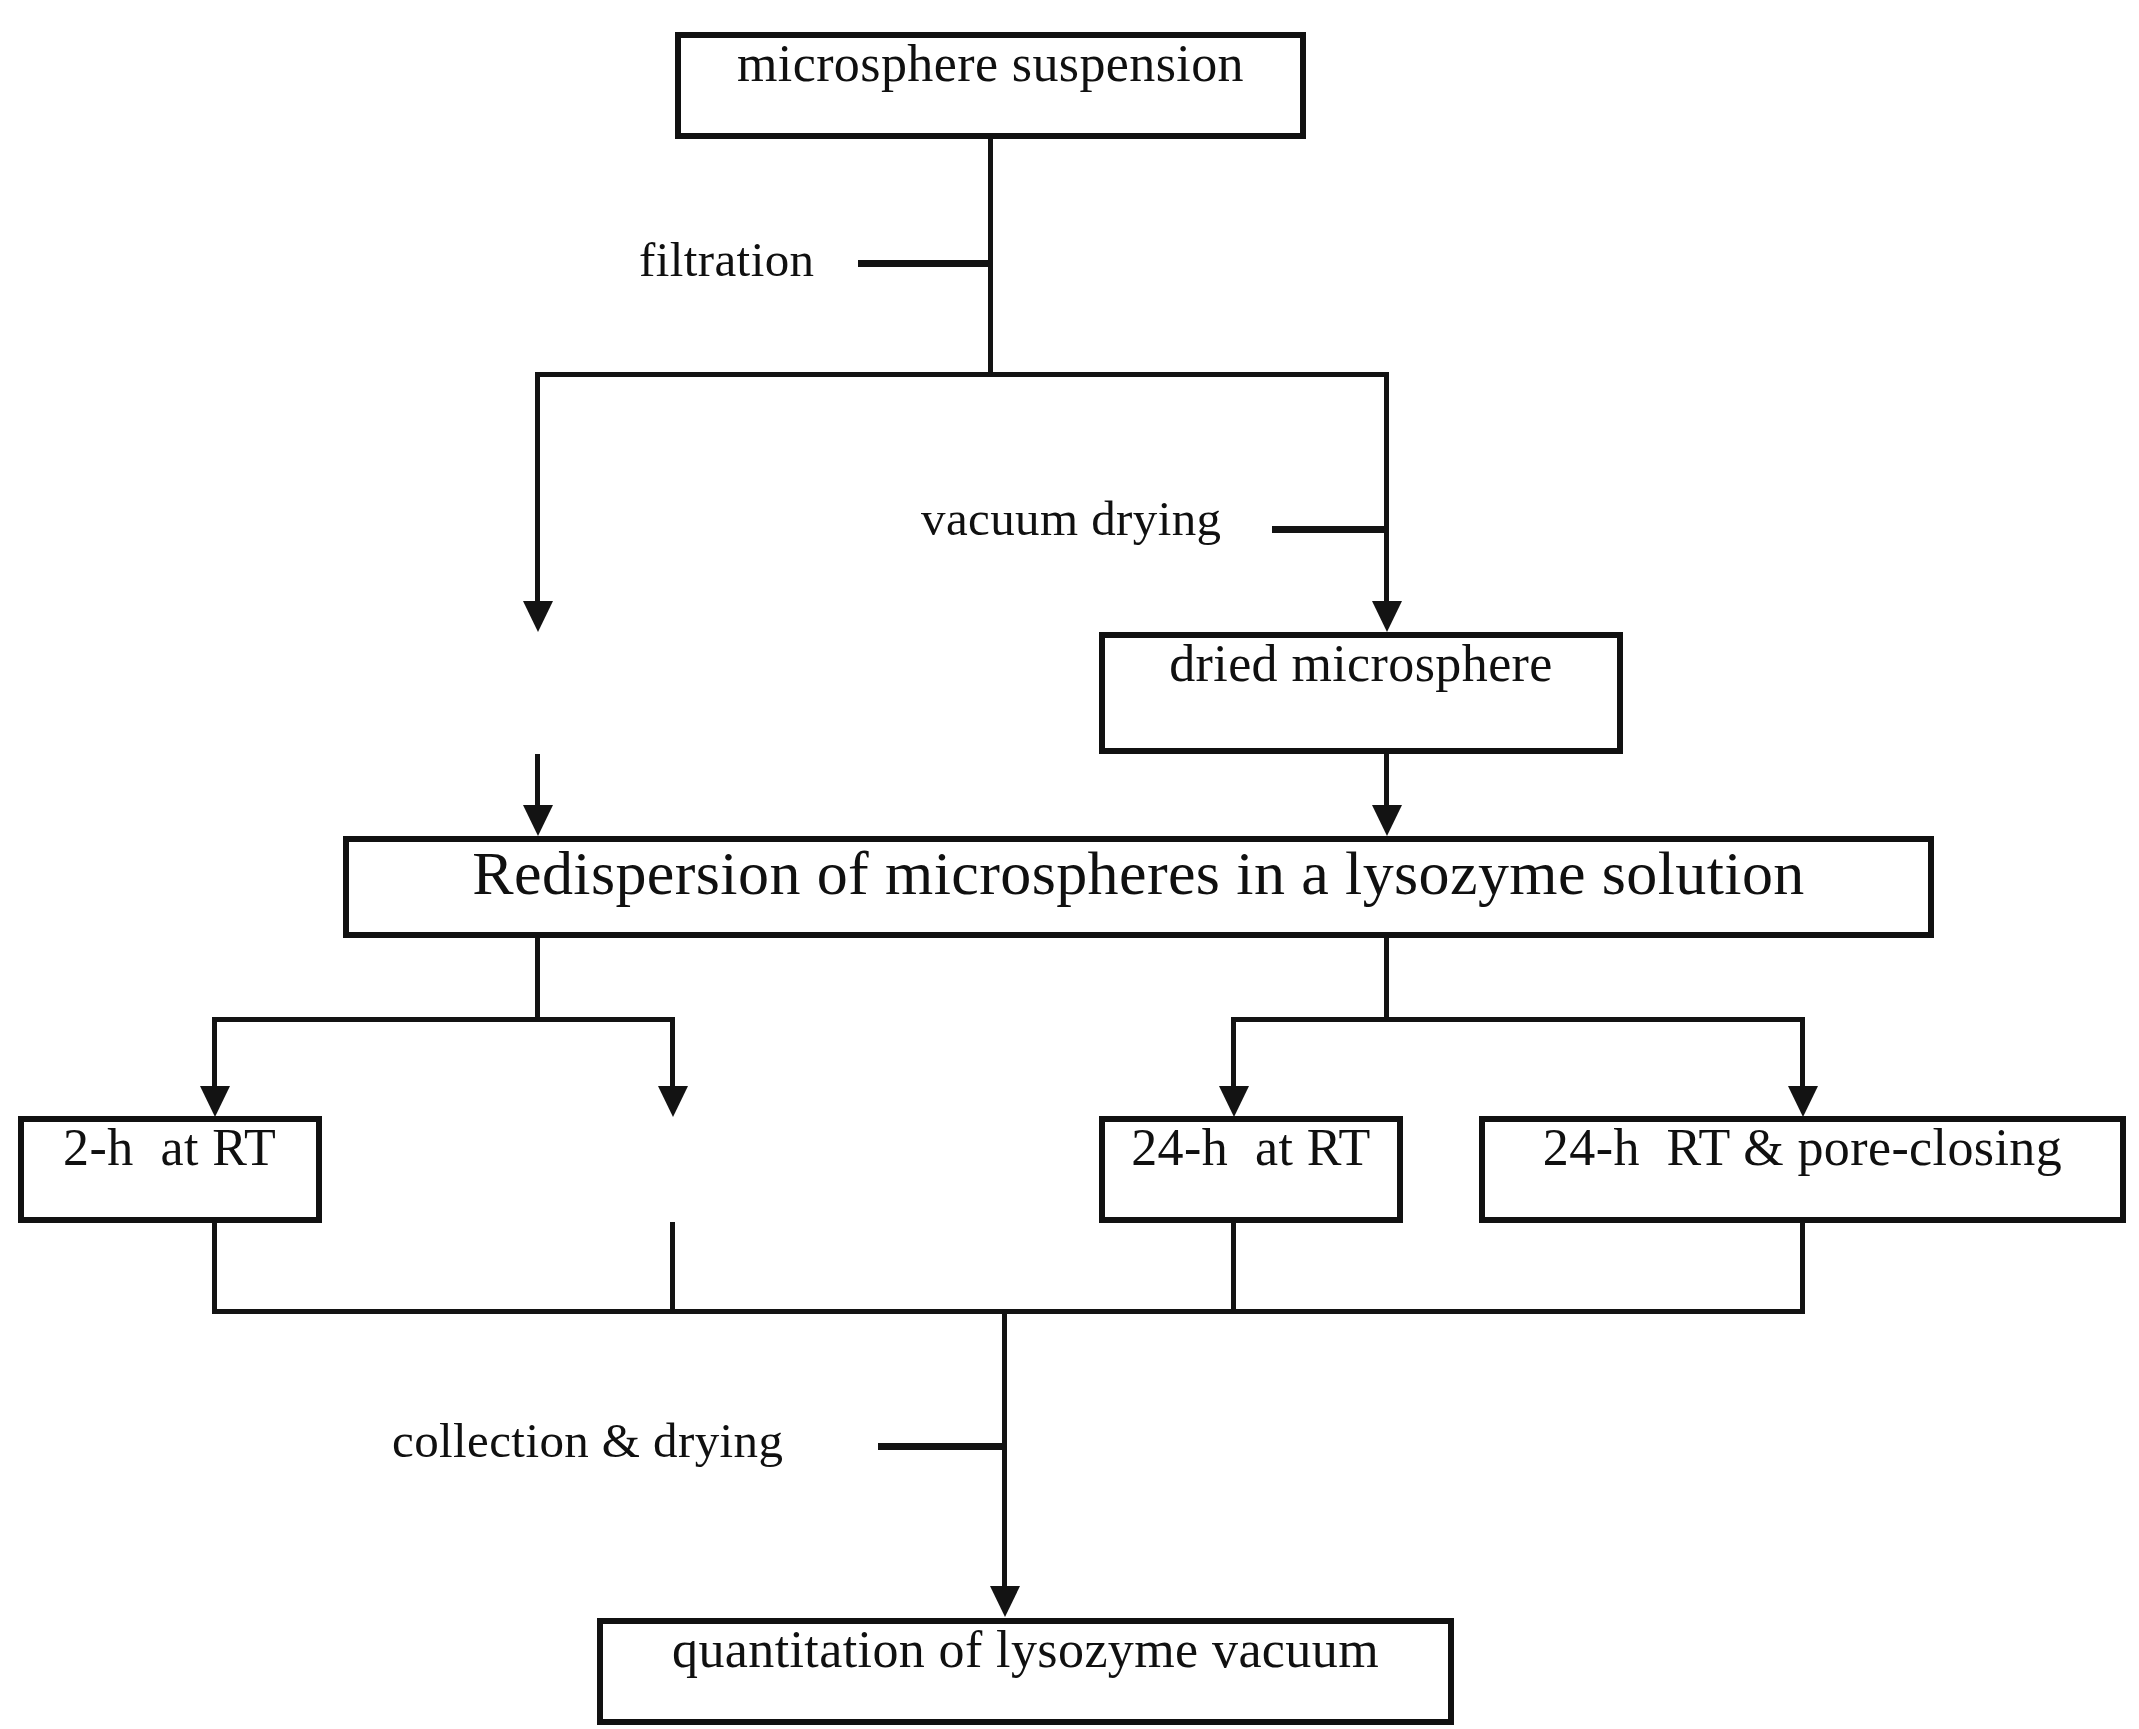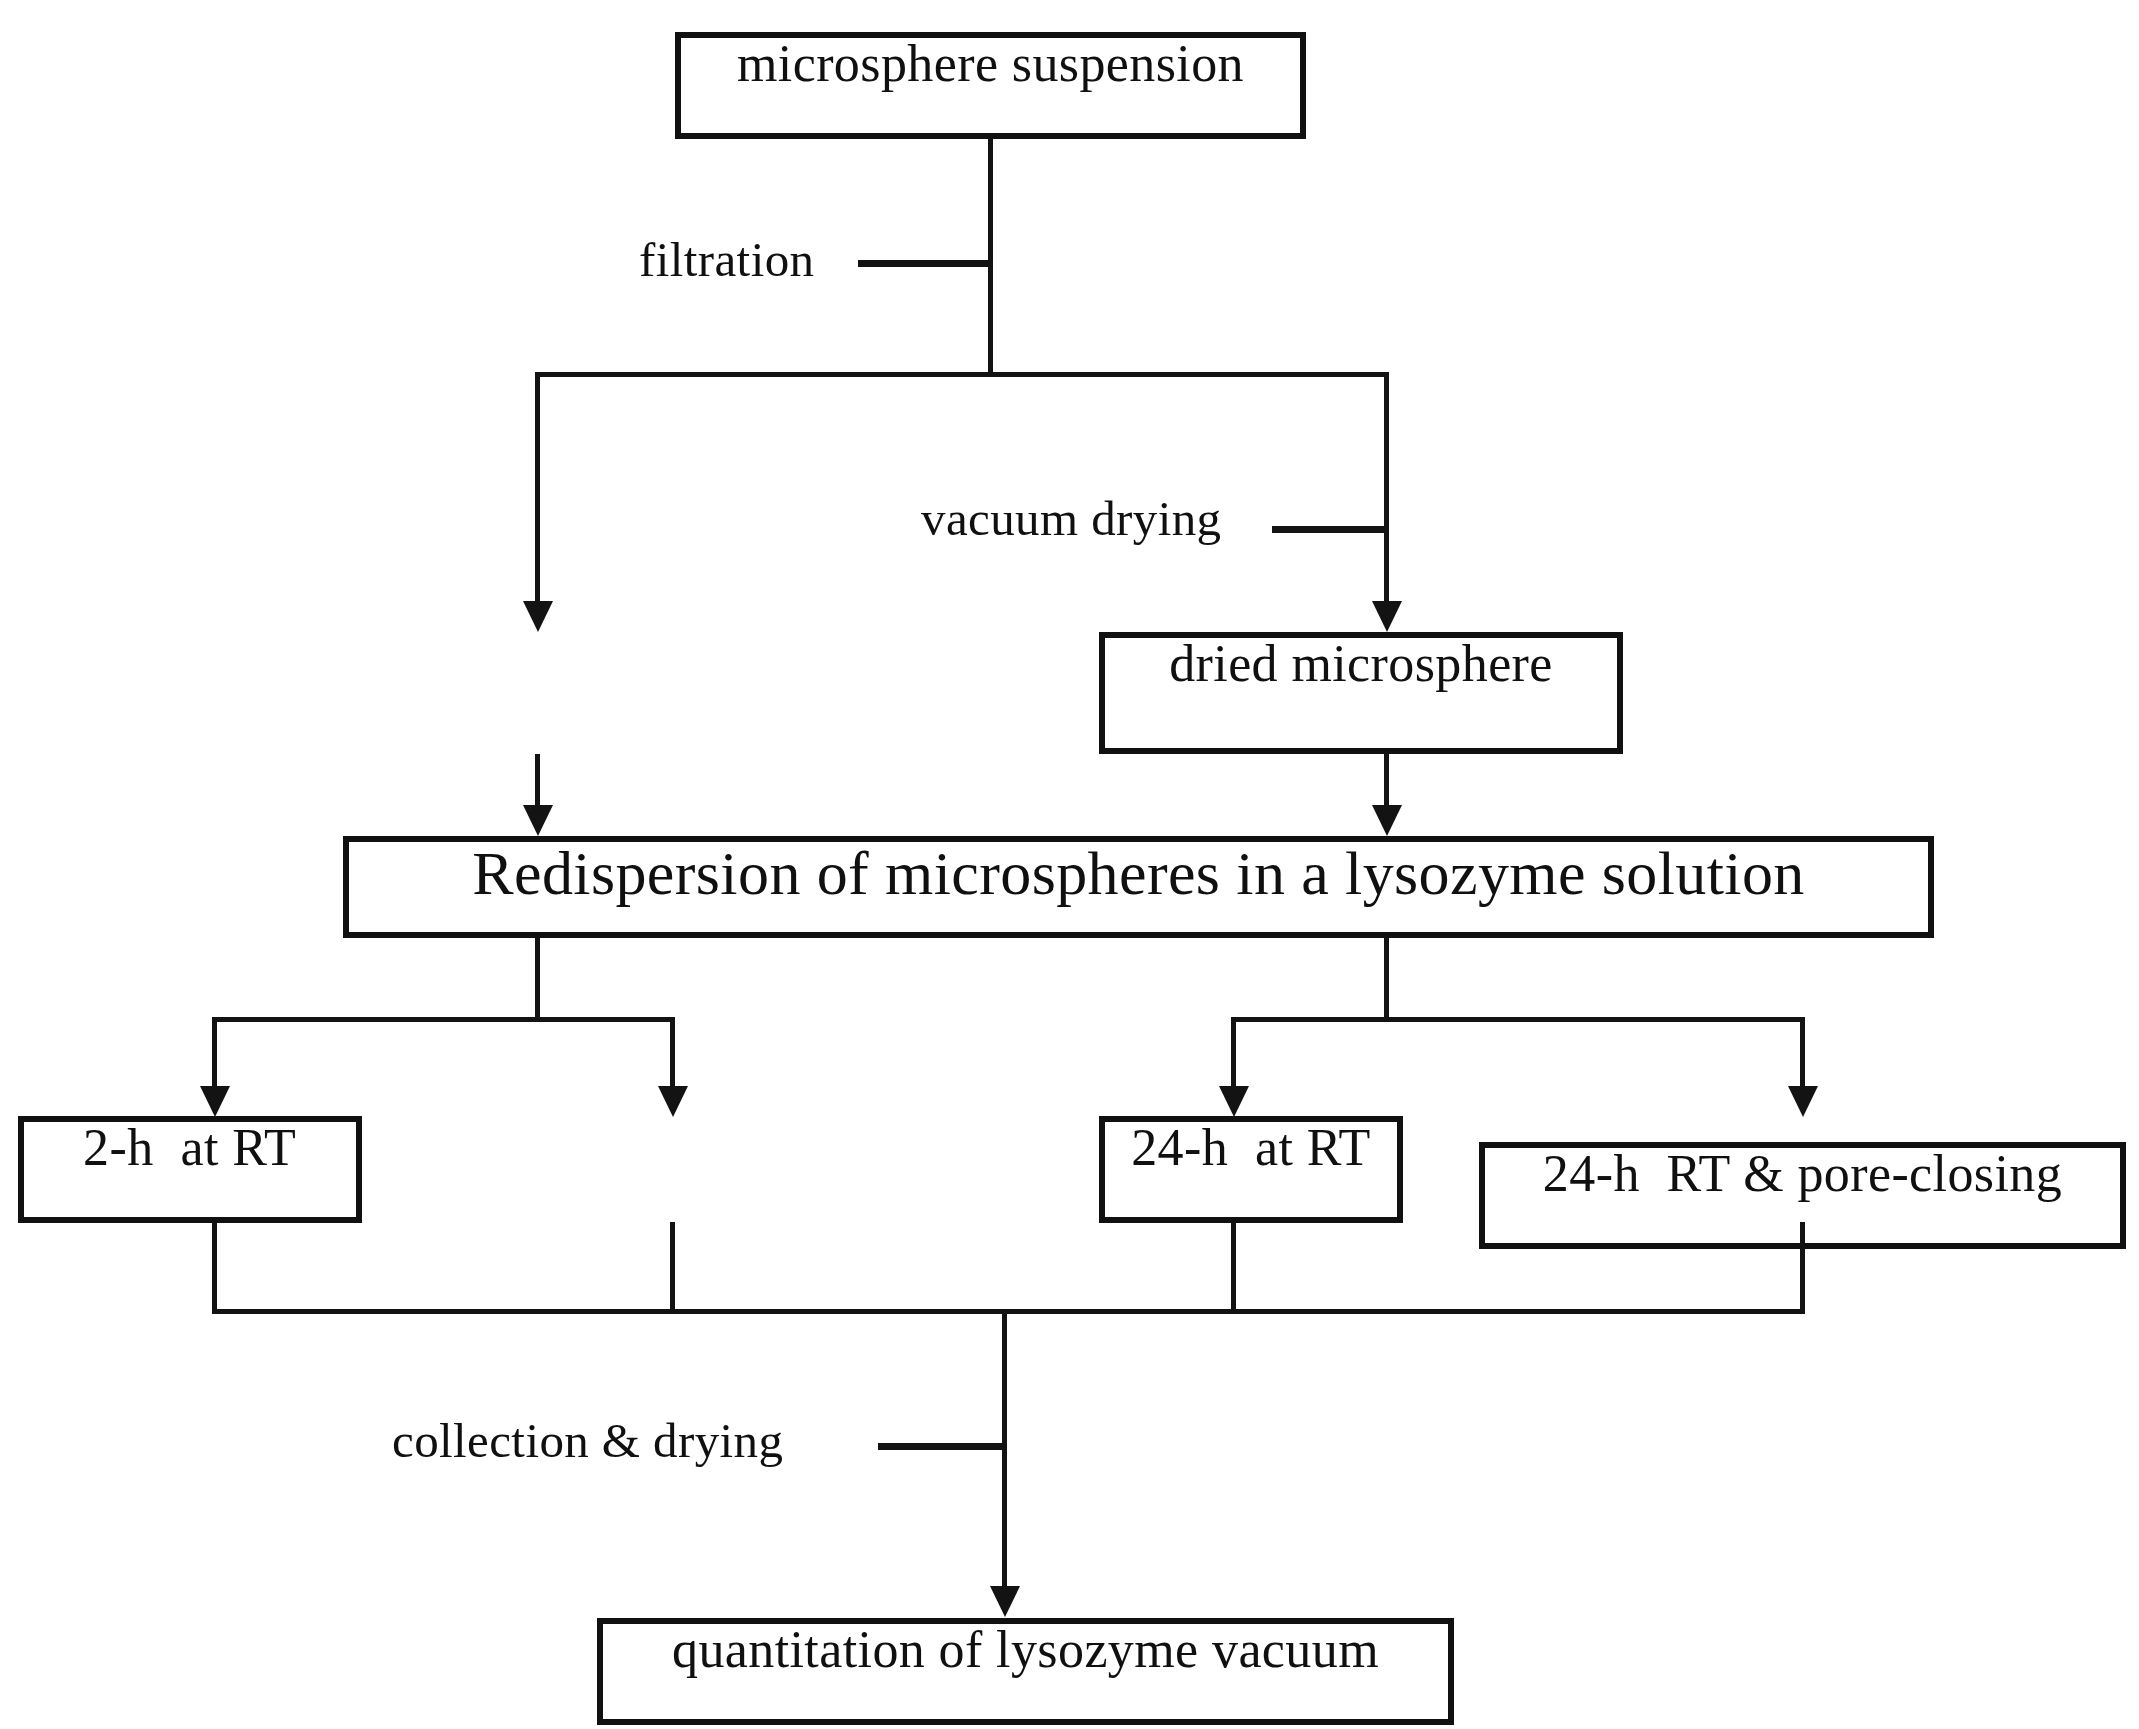--- a/index.html
+++ b/index.html
@@ -32,24 +32,24 @@
     display: block;
     white-space: pre;
     letter-spacing: 0.4px;
   }
 
   
   #n-suspension   { left: 675px;  top: 32px;   width: 631px;  height: 107px; font-size: 52px; }
   #n-wet          { left: 290px;  top: 632px;  width: 502px;  height: 122px; font-size: 52px; }
   #n-dried        { left: 1099px; top: 632px;  width: 524px;  height: 122px; font-size: 52px; }
   #n-redispersion { left: 343px;  top: 836px; width: 1591px; height: 102px; font-size: 62px; }
-  #n-c1           { left: 17.7px;   top: 1116px; width: 344px;  height: 107px; font-size: 52px; }
+  #n-c1           { left: 17.7px;   top: 1116px; width: 304px;  height: 107px; font-size: 52px; }
   #n-c2           { left: 385px;  top: 1116px; width: 689px;  height: 107px; font-size: 52px; }
   #n-c3           { left: 1099px; top: 1116px; width: 304px;  height: 107px; font-size: 52px; }
-  #n-c4           { left: 1479px; top: 1116px; width: 647px;  height: 107px; font-size: 52px; margin-top: 26px; }
+  #n-c4           { left: 1479px; top: 1116px; width: 647px;  height: 107px; font-size: 52px; }
   #n-quant        { left: 597px;  top: 1618px; width: 857px; height: 107px; font-size: 52px; }
 
   
   .vline {
     position: absolute;
     width: 5px;
     background: #131313;
   }
   .hline {
     position: absolute;

